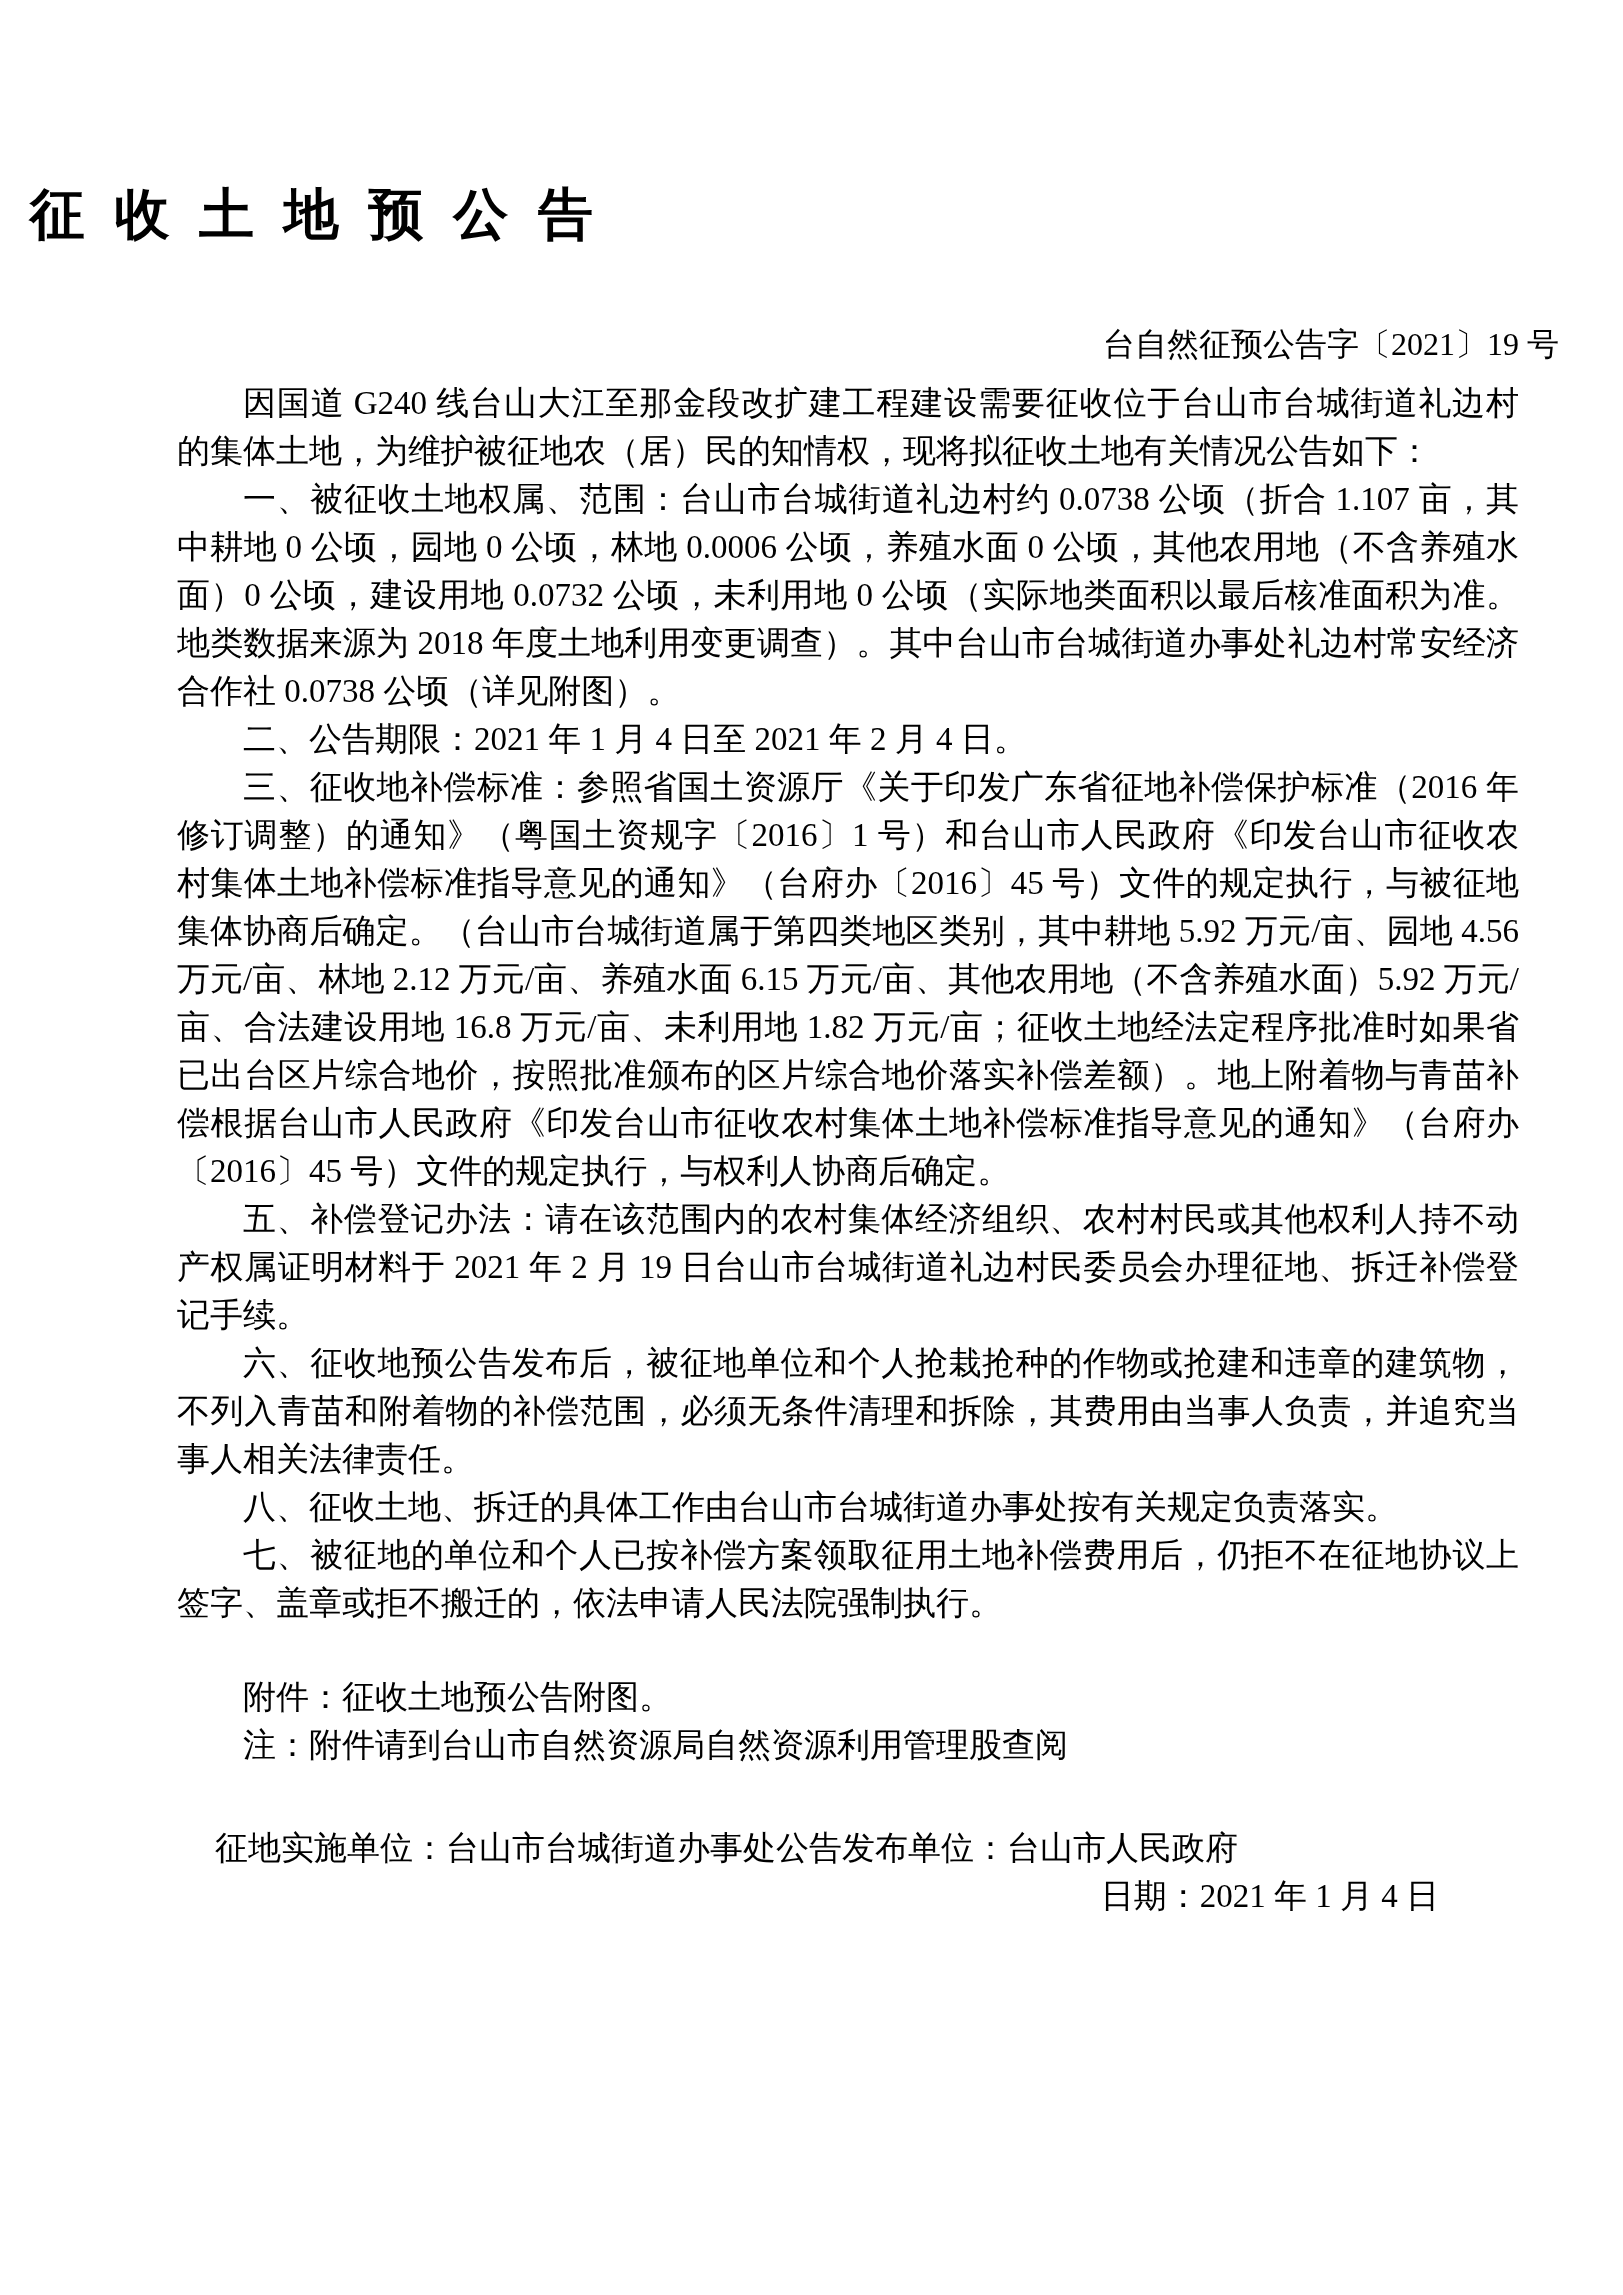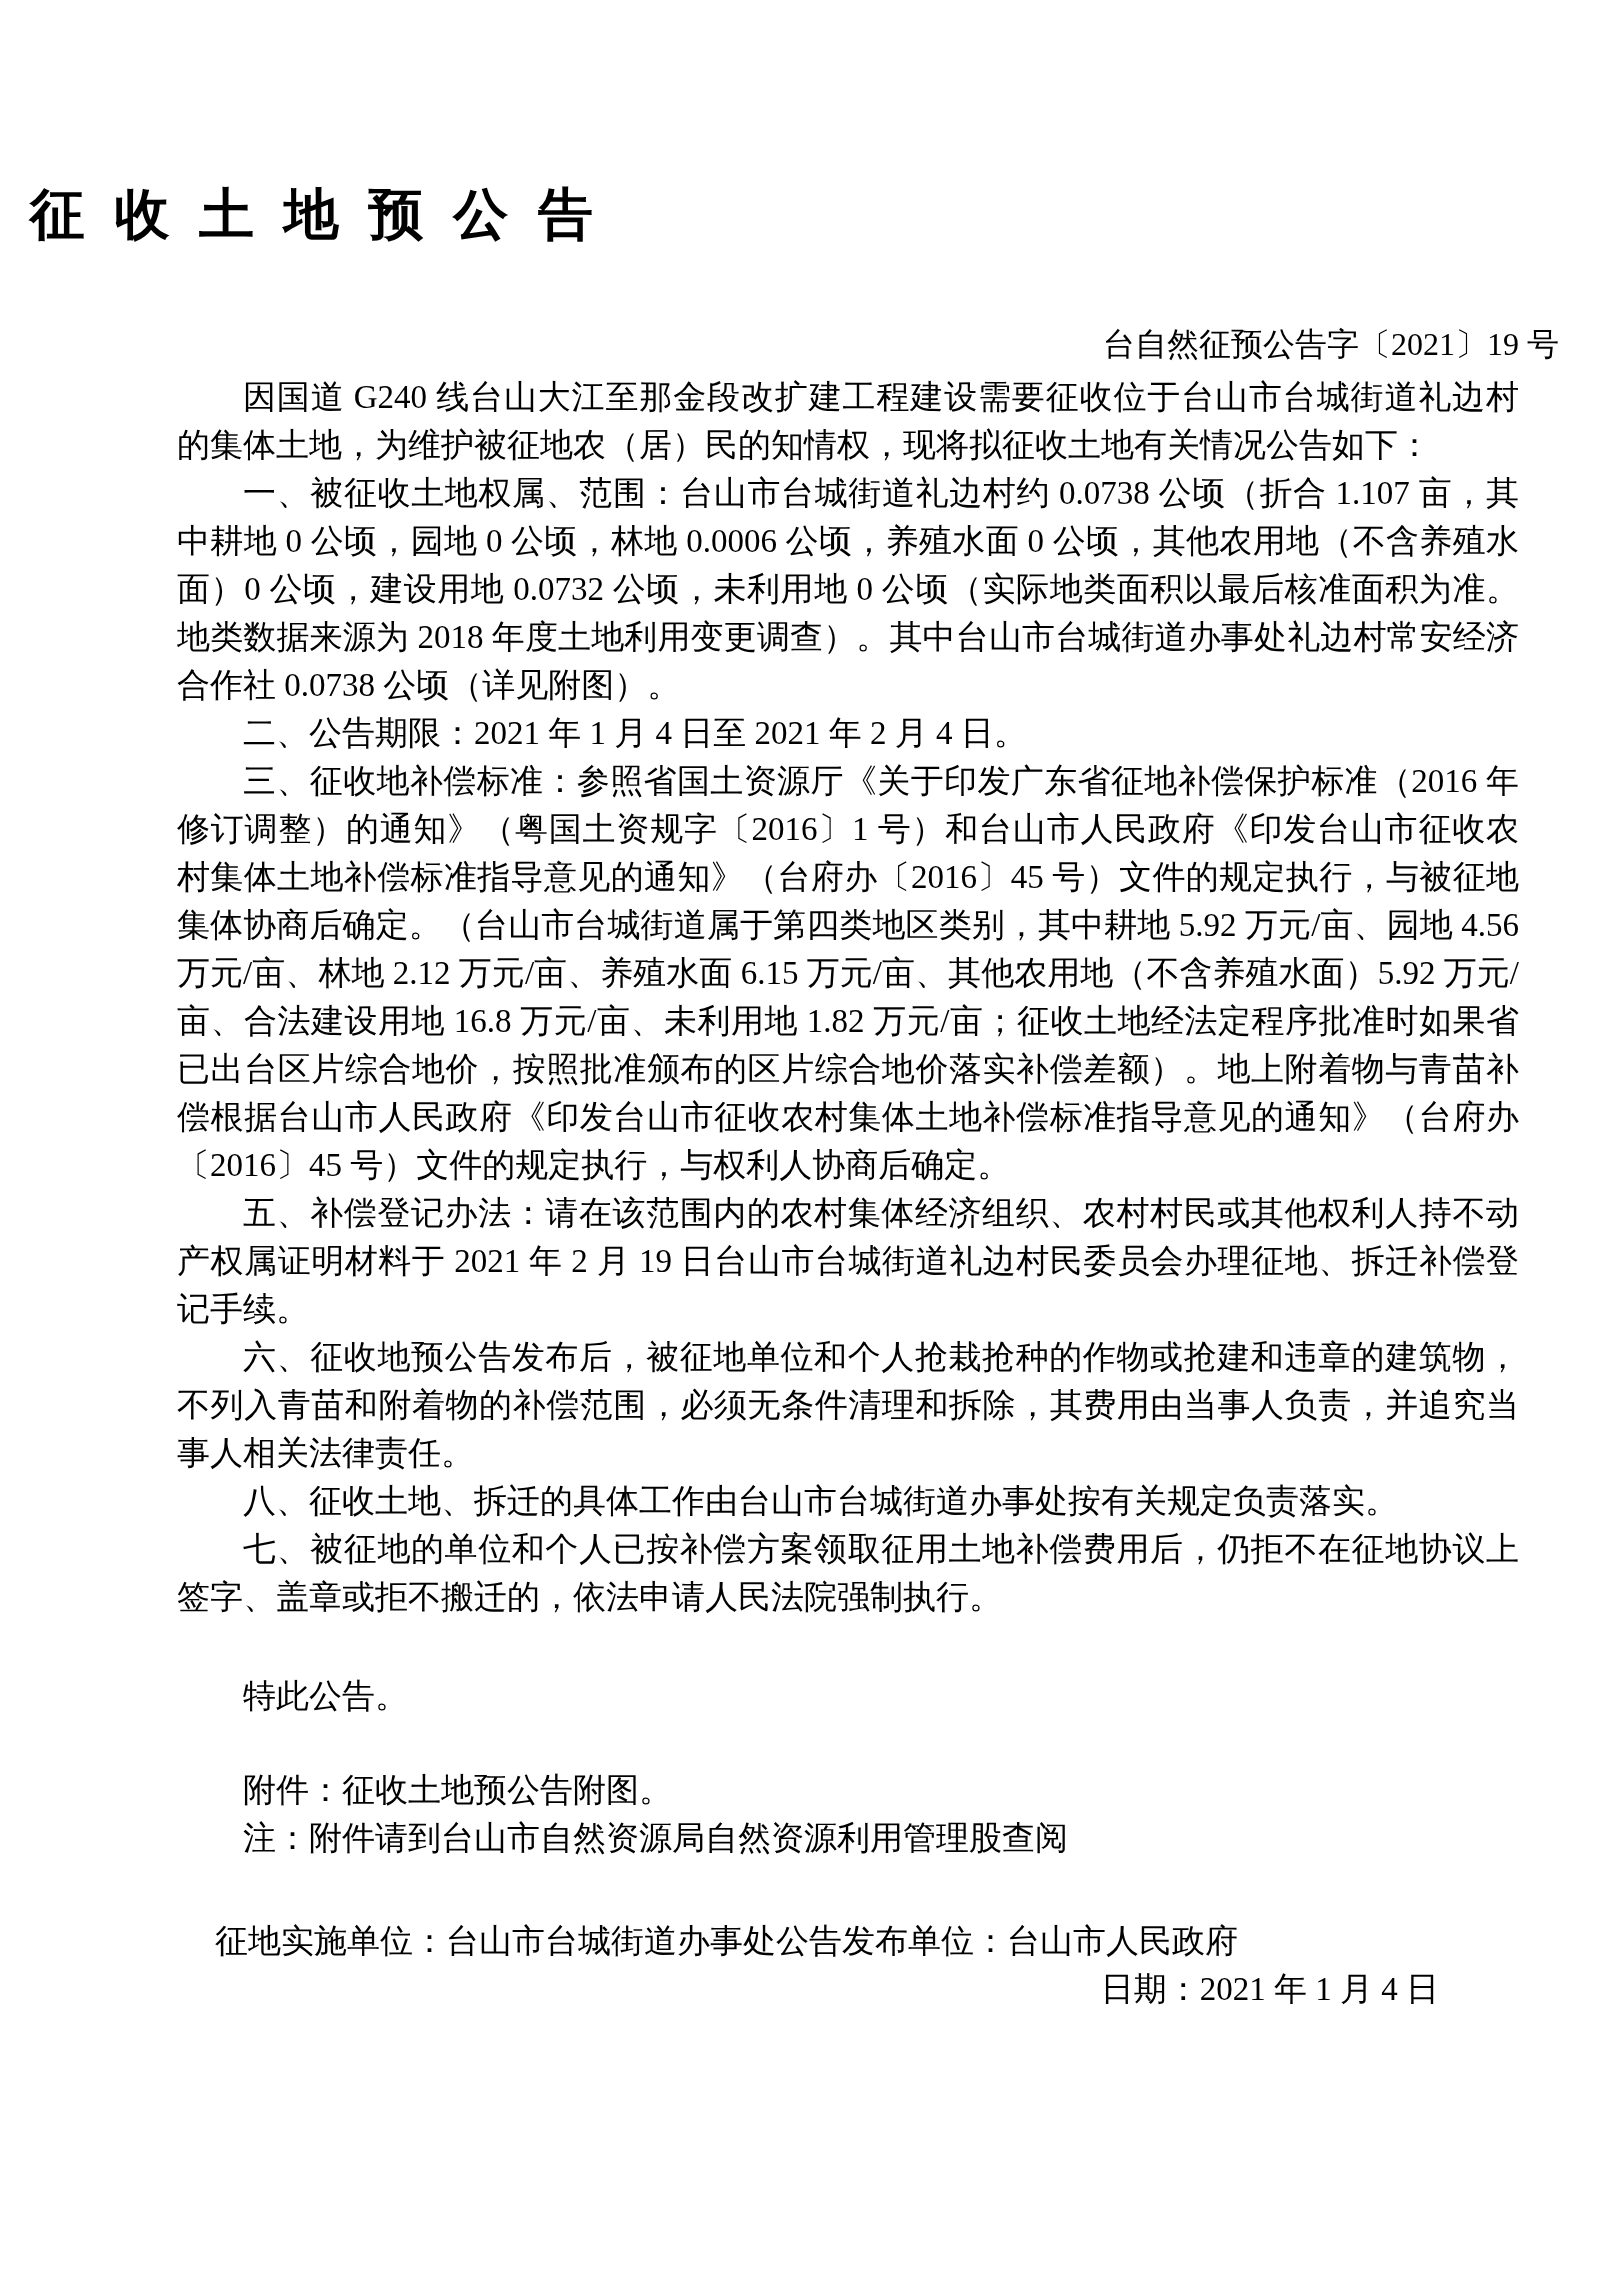--- a/index.html
+++ b/index.html
@@ -28,21 +28,21 @@
     white-space: nowrap;
   }
   .doc-number {
     font-size: 32px;
     line-height: 48px;
     text-align: right;
     padding-right: 65px;
     margin-top: 72px;
   }
   .doc-body {
-    margin-top: 5px;
+    margin-top: 11px;
     padding: 0 105px 0 177px;
     font-size: 33px;
     line-height: 48px;
     text-align: justify;
   }
   .para {
     margin: 0;
     text-indent: 2em;
   }
   .closing {
@@ -90,21 +90,20 @@
 
 
     <p class="para">五、补偿登记办法：请在该范围内的农村集体经济组织、农村村民或其他权利人持不动产权属证明材料于 2021 年 2 月 19 日台山市台城街道礼边村民委员会办理征地、拆迁补偿登记手续。</p>
 
     <p class="para">六、征收地预公告发布后，被征地单位和个人抢栽抢种的作物或抢建和违章的建筑物，不列入青苗和附着物的补偿范围，必须无条件清理和拆除，其费用由当事人负责，并追究当事人相关法律责任。</p>
 
     <p class="para">八、征收土地、拆迁的具体工作由台山市台城街道办事处按有关规定负责落实。</p>
 
     <p class="para">七、被征地的单位和个人已按补偿方案领取征用土地补偿费用后，仍拒不在征地协议上签字、盖章或拒不搬迁的，依法申请人民法院强制执行。</p>
 
-    <p class="para closing">特此公告。</p>
 
     <p class="para attachment-line">附件：征收土地预公告附图。</p>
 
     <p class="para">注：附件请到台山市自然资源局自然资源利用管理股查阅</p>
 
     <div class="footer-row">
       <span class="footer-left">征地实施单位：台山市台城街道办事处</span>
       <span class="footer-right">公告发布单位：台山市人民政府</span>
     </div>
 

